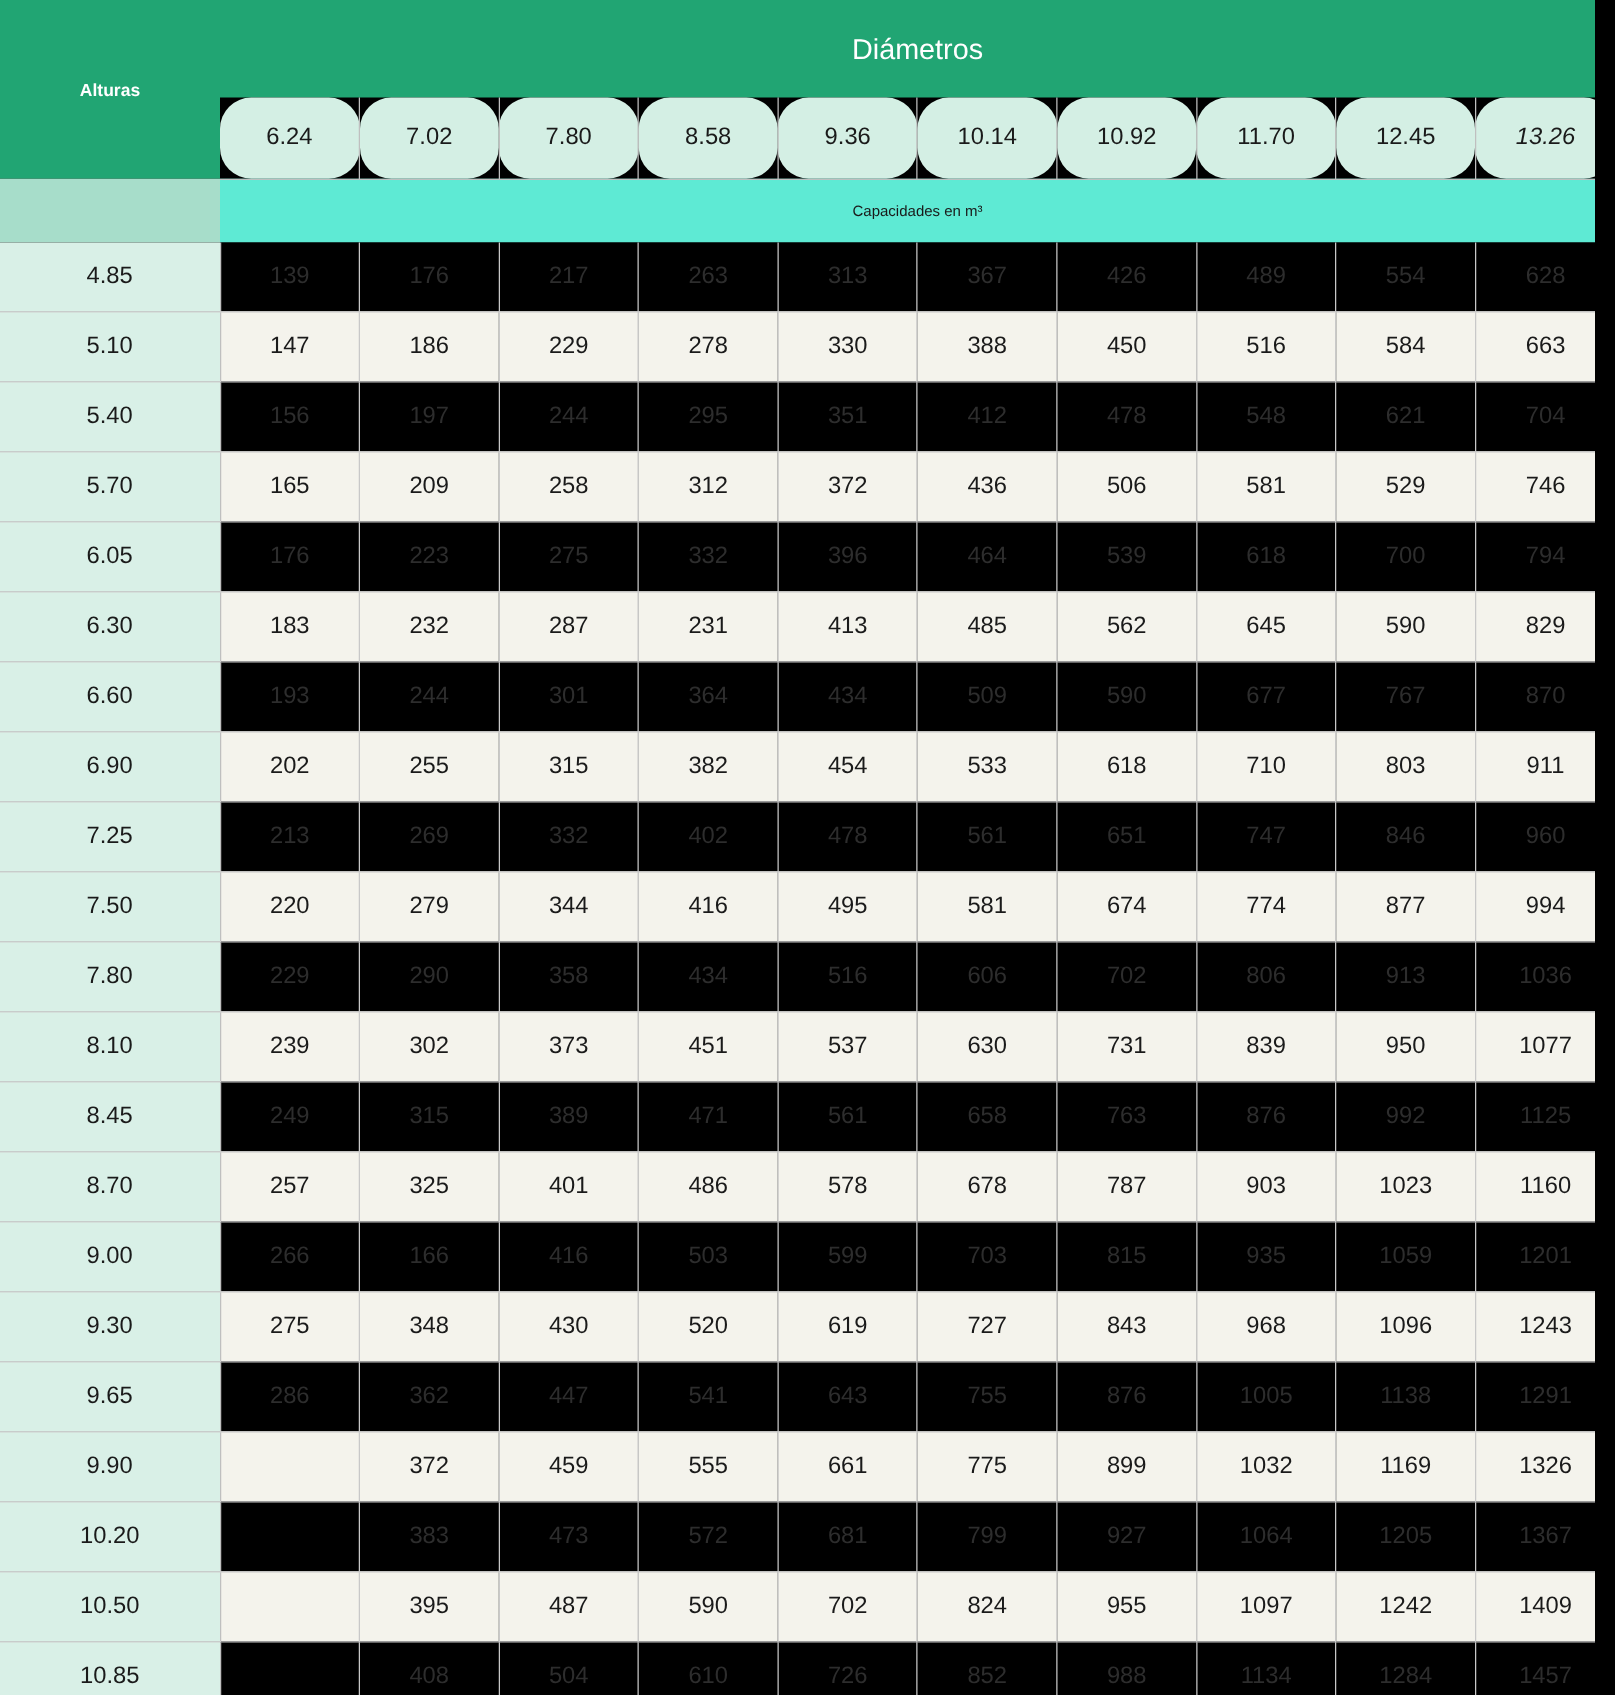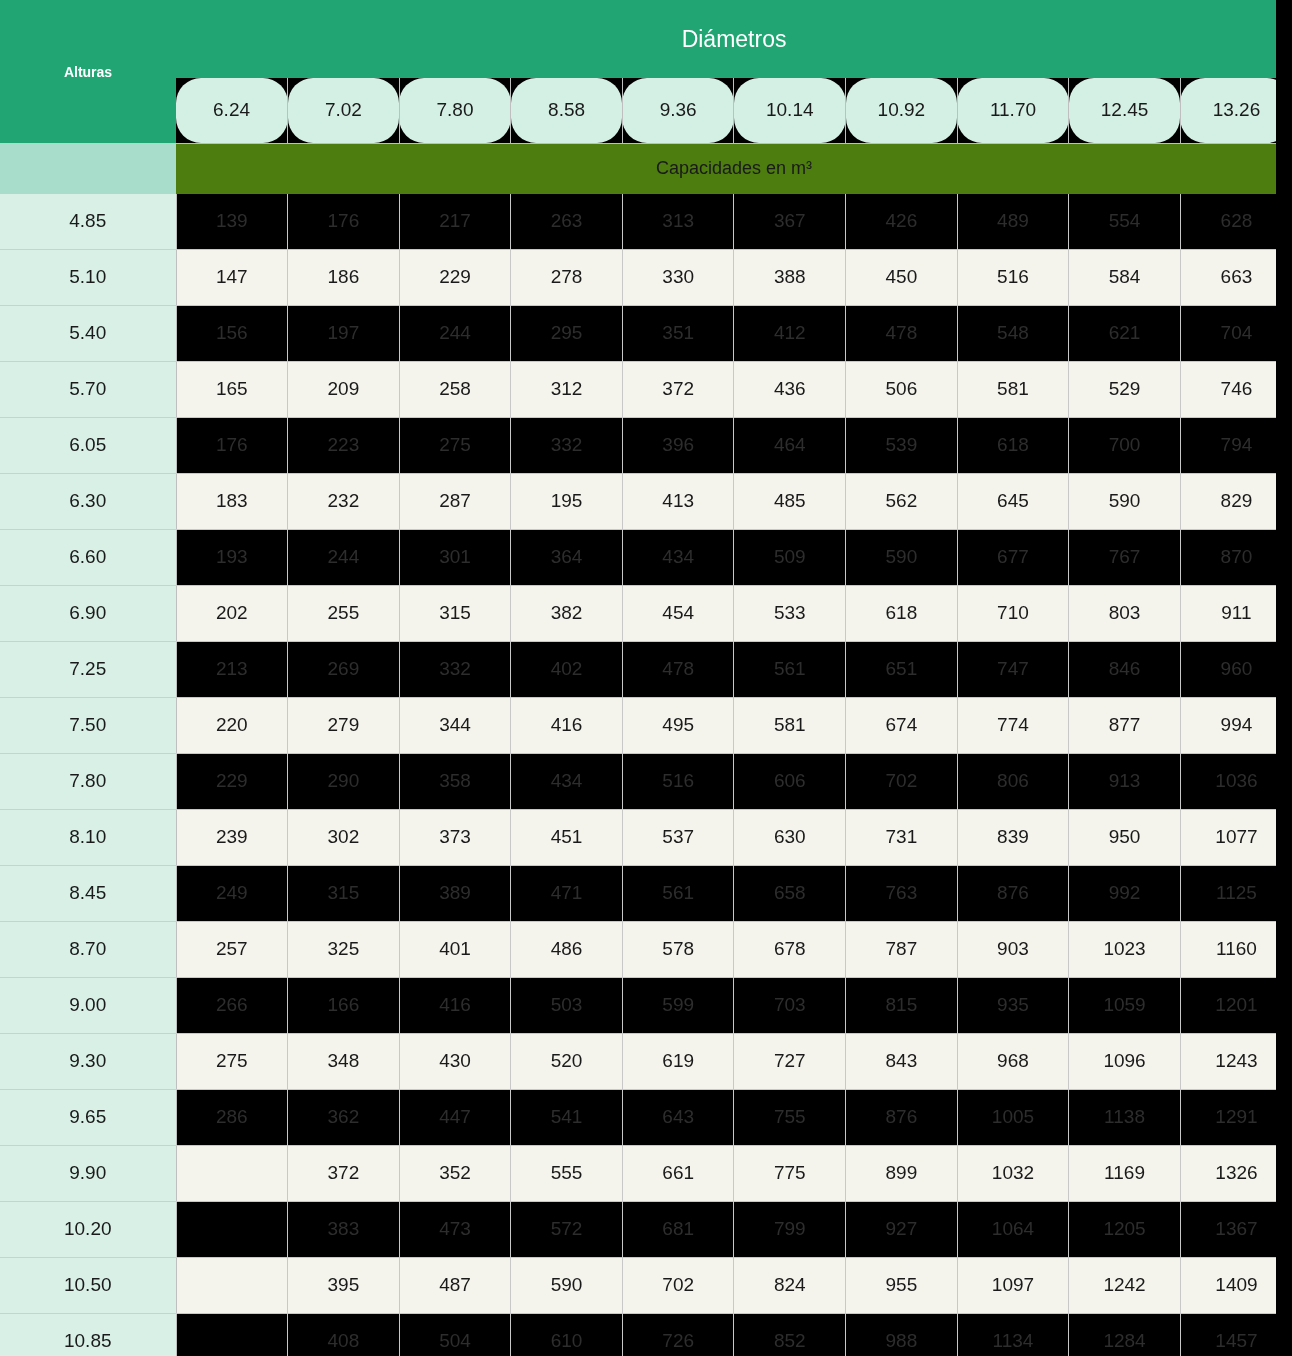--- a/index.html
+++ b/index.html
@@ -50,32 +50,32 @@
     font-size: 19px;
     font-weight: normal;
     text-align: center;
     vertical-align: middle;
     height: 52px;
     border-right: 1px solid #bfbfbf;
     border-bottom: 1px solid #bfbfbf;
     padding: 0;
     border-radius: 25px;
   }
-  th.diam-value:last-child { border-right: none; }
+  th.diam-value:last-child { border-right: none; font-style: italic; }
 
   td.capacidades-label-blank {
     background: #a7ddca;
     border: none;
     padding: 0;
     height: 50px;
   }
   td.capacidades-label {
-    background: #4d7c0f;
+    background: #5eead4;
     color: #1a1a1a;
-    font-size: 18px;
+    font-size: 12px;
     text-align: center;
     vertical-align: middle;
     height: 50px;
     border: none;
     padding: 0;
   }
 
   td.altura-cell {
     background: #d9f0e7;
     color: #1a1a1a;
@@ -221,21 +221,21 @@
       <td class="data-cell">539</td>
       <td class="data-cell">618</td>
       <td class="data-cell">700</td>
       <td class="data-cell last">794</td>
     </tr>
     <tr class="row-light">
       <td class="altura-cell">6.30</td>
       <td class="data-cell">183</td>
       <td class="data-cell">232</td>
       <td class="data-cell">287</td>
-      <td class="data-cell">195</td>
+      <td class="data-cell">231</td>
       <td class="data-cell">413</td>
       <td class="data-cell">485</td>
       <td class="data-cell">562</td>
       <td class="data-cell">645</td>
       <td class="data-cell">590</td>
       <td class="data-cell last">829</td>
     </tr>
     <tr class="row-dark">
       <td class="altura-cell">6.60</td>
       <td class="data-cell">193</td>
@@ -376,21 +376,21 @@
       <td class="data-cell">755</td>
       <td class="data-cell">876</td>
       <td class="data-cell">1005</td>
       <td class="data-cell">1138</td>
       <td class="data-cell last">1291</td>
     </tr>
     <tr class="row-light">
       <td class="altura-cell">9.90</td>
       <td class="data-cell"></td>
       <td class="data-cell">372</td>
-      <td class="data-cell">352</td>
+      <td class="data-cell">459</td>
       <td class="data-cell">555</td>
       <td class="data-cell">661</td>
       <td class="data-cell">775</td>
       <td class="data-cell">899</td>
       <td class="data-cell">1032</td>
       <td class="data-cell">1169</td>
       <td class="data-cell last">1326</td>
     </tr>
     <tr class="row-dark">
       <td class="altura-cell">10.20</td>

